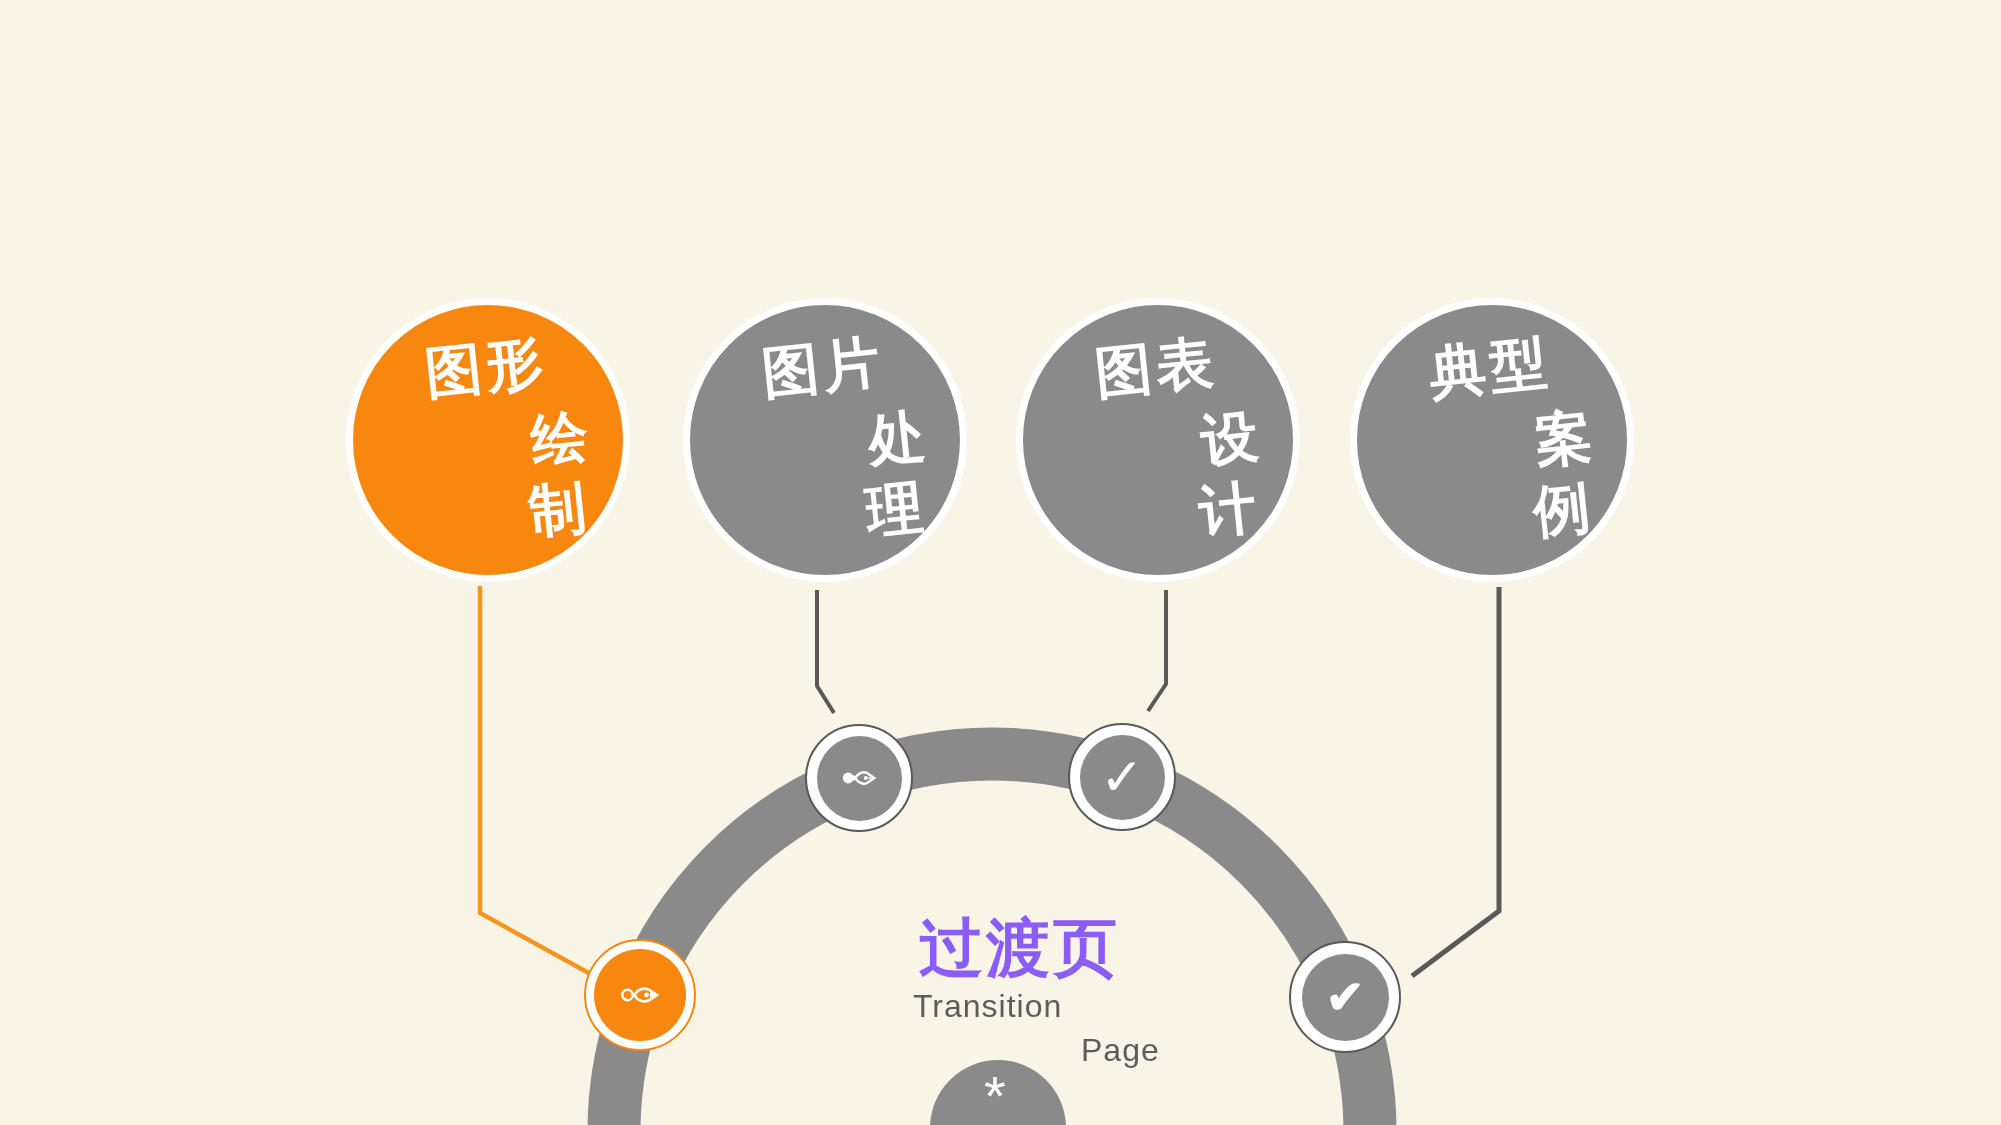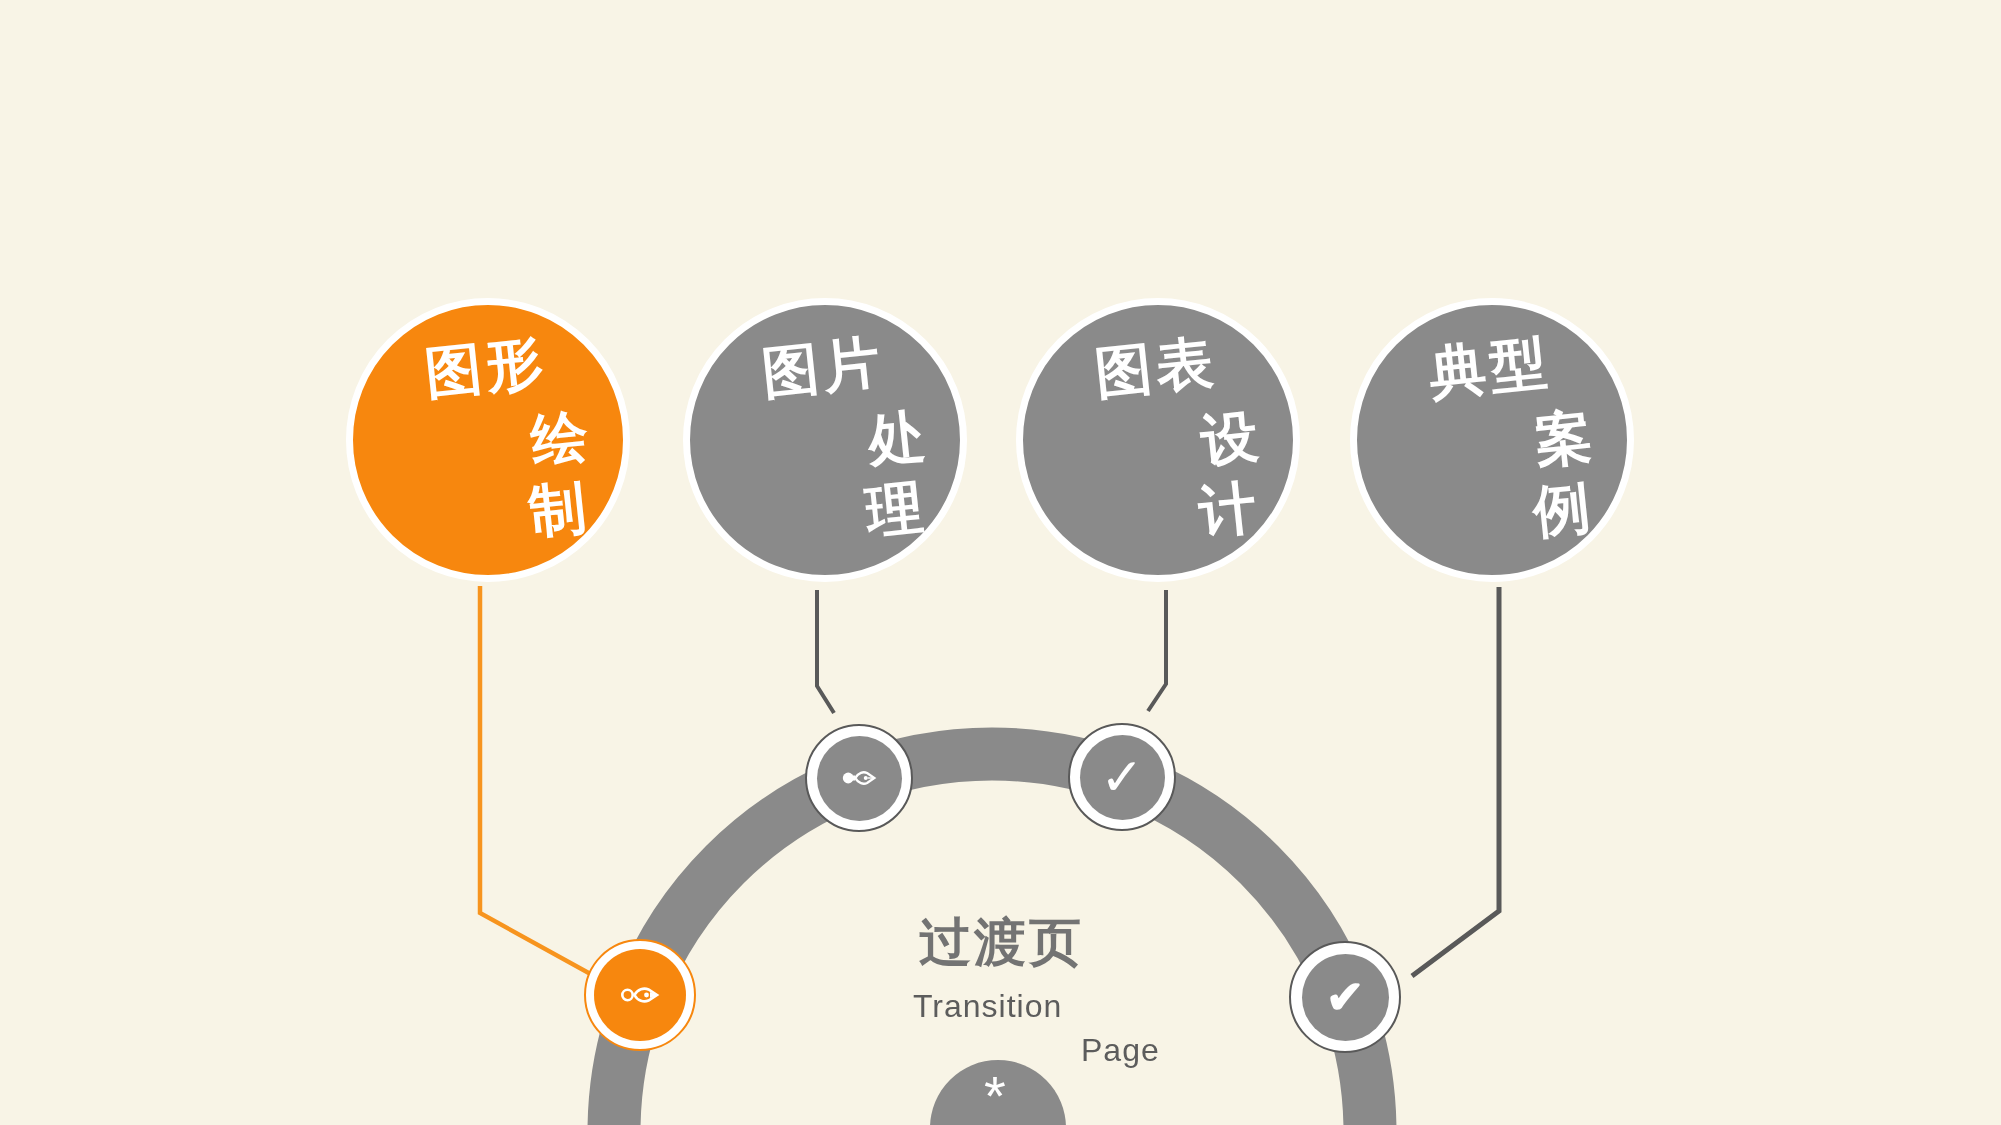--- a/index.html
+++ b/index.html
@@ -37,21 +37,21 @@
     border-radius:50%; display:flex; align-items:center; justify-content:center;
   }
   .node .inner.gray{background:#8A8A8A;}
   .node .inner.orange{background:#F7870E;}
   .check-glyph{color:#FFFFFF; font-size:52px; line-height:1;}
   .check-glyph.bold{font-size:46px; font-weight:bold;}
 
   
   .title-cn{
     position:absolute; left:919px; top:916px;
-    font-size:52px; font-weight:bold; color:#737373; letter-spacing:3px;
+    font-size:64px; font-weight:bold; color:#8b5cf6; letter-spacing:3px;
     line-height:1; white-space:nowrap;
   }
   .title-en{
     position:absolute; color:#5C5C5C; font-size:32px; letter-spacing:1px;
     line-height:1; white-space:nowrap;
   }
   .title-en.line1{left:913px; top:990px;}
   .title-en.line2{left:1081px; top:1034px;}
   .asterisk-marker{
     position:absolute; left:973px; top:1068px; width:44px; text-align:center;

